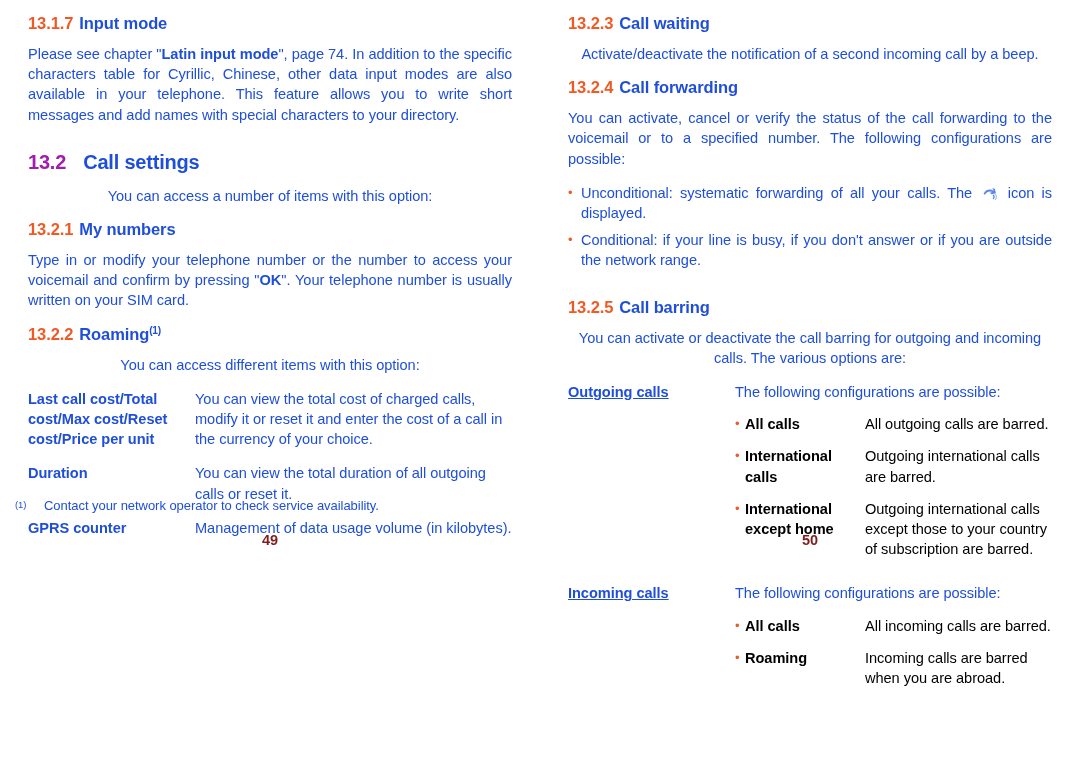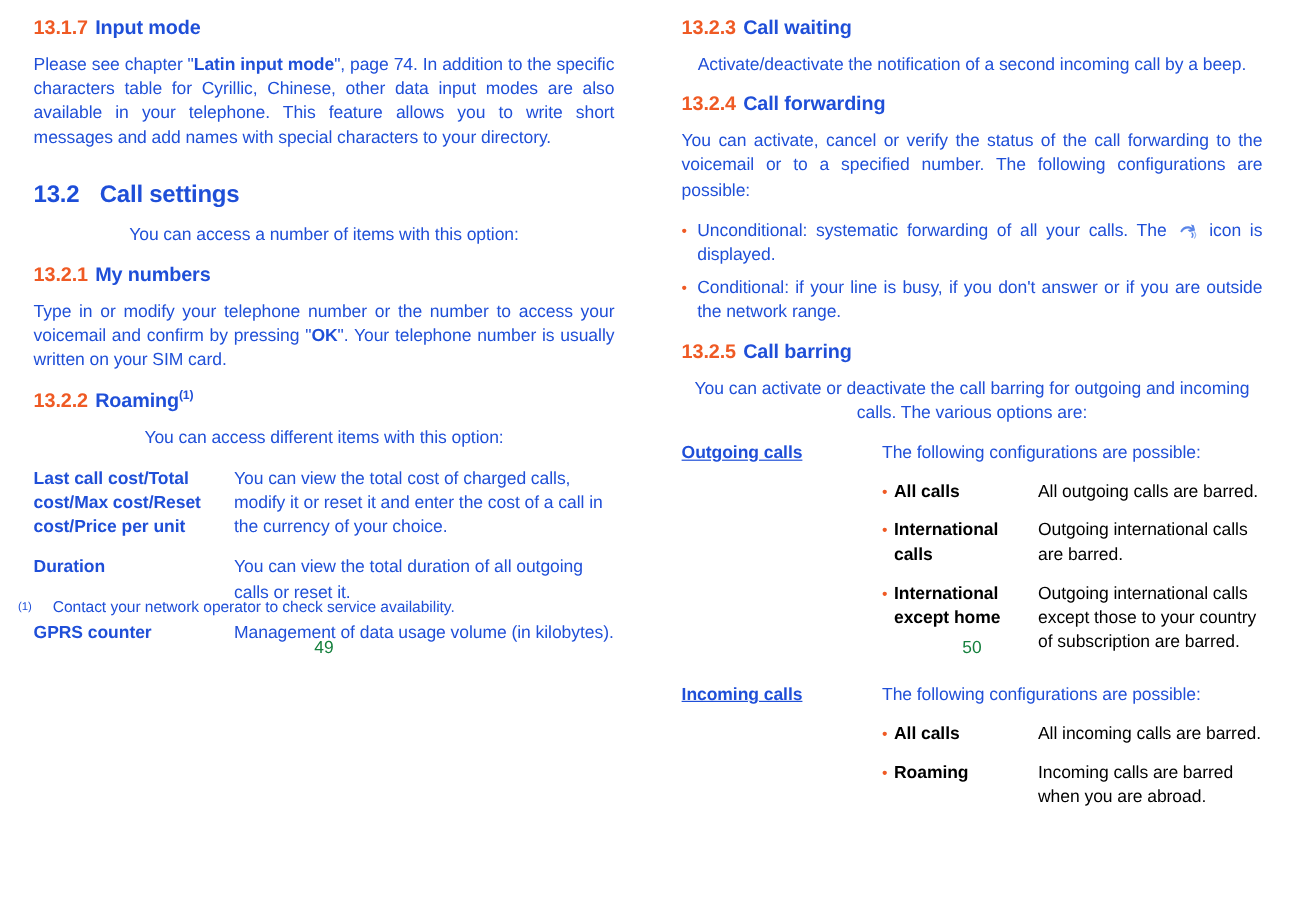--- a/index.html
+++ b/index.html
@@ -44,21 +44,21 @@
   }
   h2.sec2 {
     margin: 26px 0 12px 0;
     font-size: 20px;
     font-weight: bold;
     line-height: 1.15;
     color: #1f4fd8;
     letter-spacing: -0.2px;
   }
   h2.sec2 .num {
-    color: #1d4ed8;
+    color: #a21caf;
     margin-right: 17px;
     text-align: center;
   }
   sup.fn {
     font-size: 0.62em;
     vertical-align: super;
     line-height: 0;
     letter-spacing: -0.2px;
   }
 
@@ -70,21 +70,21 @@
     color: #1f4fd8;
     text-align: justify;
     letter-spacing: -0.05px;
   }
   p.body.nojust { text-align: center; }
   b.em { font-weight: bold; margin-top: 40px; }
 
   
   ul.bullets {
     list-style: none;
-    margin: 0 0 13px 0;
+    margin: 0 0 27px 0;
     padding: 0;
   }
   ul.bullets li {
     position: relative;
     padding-left: 13px;
     margin-bottom: 7px;
     font-size: 14.6px;
     line-height: 20.2px;
     color: #1f4fd8;
     text-align: justify;
@@ -178,22 +178,22 @@
     font-size: 9.5px;
     vertical-align: 2px;
   }
   .pagenum {
     position: absolute;
     left: 0;
     right: 0;
     bottom: 14px;
     text-align: center;
     font-size: 14.5px;
-    font-weight: normal;
-    color: #15803d;
+    font-weight: bold;
+    color: #7f1d1d;
   }
 </style>
 </head>
 <body>
 
 <div class="page">
 
   <div class="col col-left">
 
     <h3 class="sec3">

